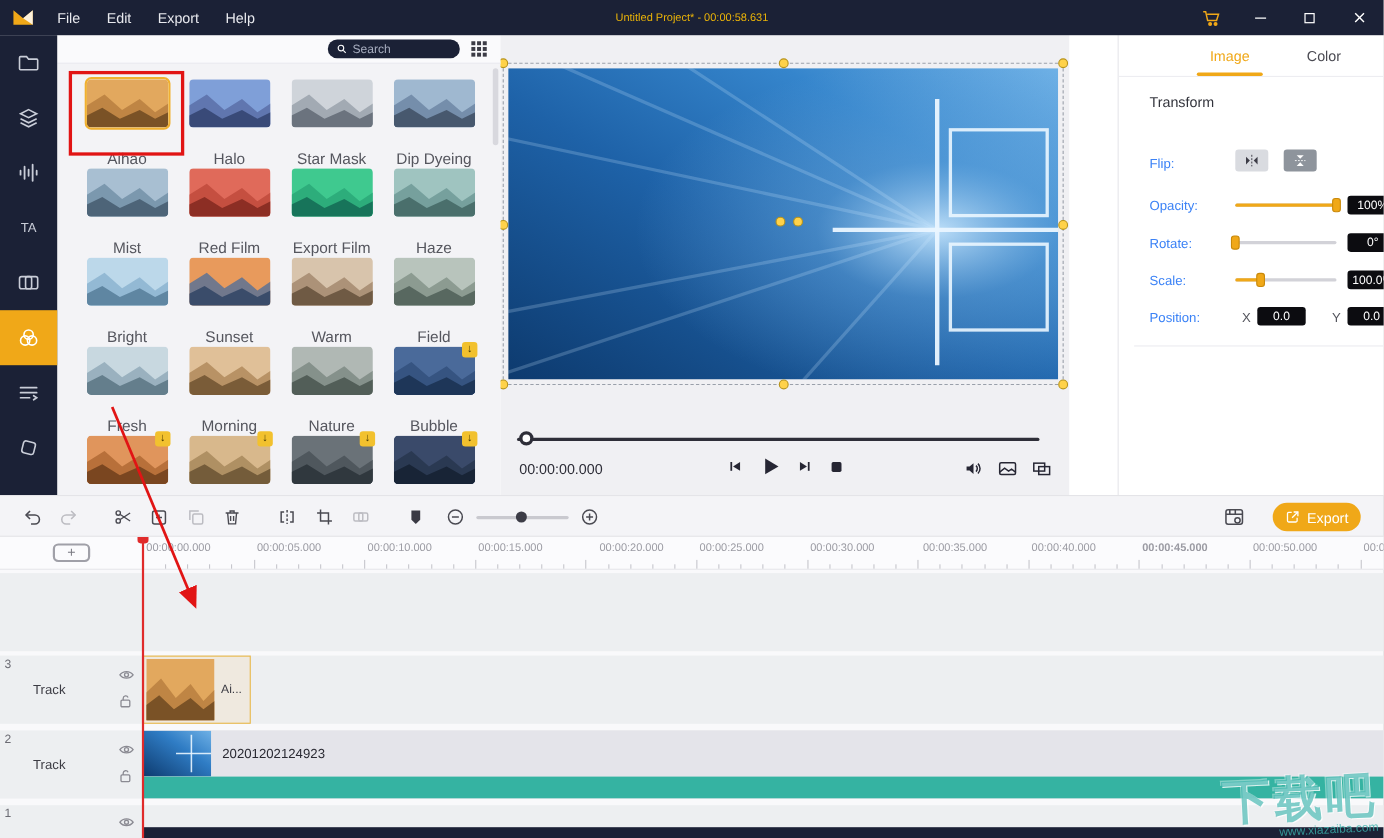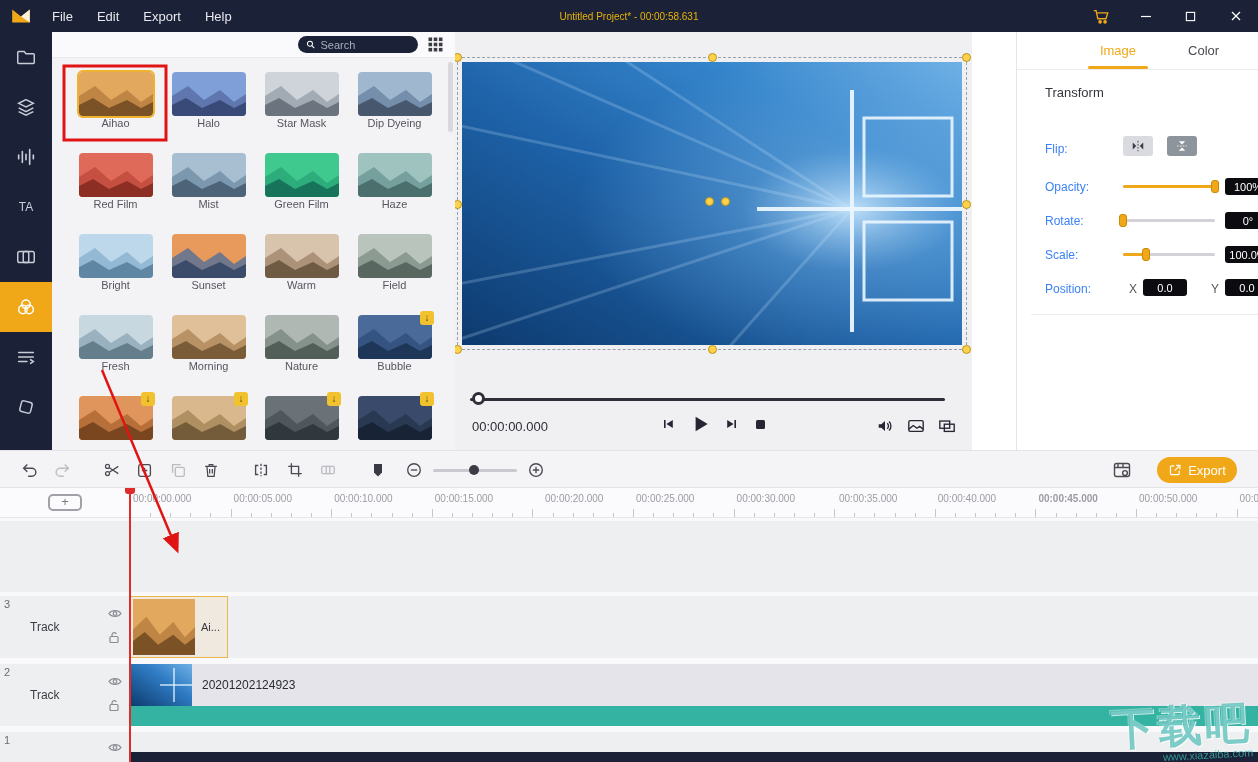--- a/index.html
+++ b/index.html
@@ -27,21 +27,21 @@
   .searchpill{position:absolute;right:37px;top:4px;width:120px;height:17px;background:var(--titlebar,#1b2136);border-radius:9px;display:flex;align-items:center;padding:0 8px;gap:5px}
   .searchpill input{background:transparent;border:none;outline:none;color:#fff;font-size:11px;width:100%;font-family:"Liberation Sans",sans-serif}
   .searchpill input::placeholder{color:#a7adbf}
   .gridicon{position:absolute;right:12px;top:5px;display:flex}
   .fscroll{position:absolute;right:2px;top:30px;width:5px;height:70px;background:#d8d8de;border-radius:3px}
   .fgrid{display:grid;grid-template-columns:repeat(4,93px);padding:14px 0 0 17px;height:392px;overflow:hidden}
   .fcell{width:93px;height:81px;position:relative}
   .fthumb{width:74px;height:44px;border-radius:4px;overflow:hidden;margin:0 auto;position:relative}
   .fthumb svg{display:block;width:100%;height:100%}
   .fcell.selected .fthumb{outline:2px solid #f0b030}
-  .flabel{text-align:center;font-size:11px;color:#55565e;margin-top:1px;white-space:nowrap;overflow:hidden}
+  .flabel{text-align:center;font-size:14px;color:#55565e;margin-top:20px;white-space:nowrap;overflow:hidden}
   .fbadge{position:absolute;right:7px;top:-4px;width:14px;height:14px;background:#f2c12e;border-radius:3px;color:#4a3a00;font-size:10px;line-height:14px;text-align:center;font-weight:bold}
 
   
   .preview{position:absolute;left:455px;top:32px;width:517px;height:418px;background:#f0f0f3;z-index:3}
   .vframe{position:absolute;left:7px;top:30px;width:500px;height:283px}
   .vframe svg.wall{display:block;width:100%;height:100%}
   .vsel{position:absolute;left:-5px;top:-5px;right:-5px;bottom:-5px;border:1px dashed #9aa0aa;pointer-events:none}
   .handle{position:absolute;width:9px;height:9px;border-radius:50%;background:#ffd24a;border:1px solid #b8941c}
   .chandle{position:absolute;width:9px;height:9px;border-radius:50%;background:#ffd24a;border:1px solid #b8941c}
   .seek{position:absolute;left:15px;right:27px;top:366px;height:3px;background:#2e2e38;border-radius:2px}
@@ -265,46 +265,46 @@
               <rect width="74" height="44" fill="#9fb8d0"></rect>
               <polygon points="0,44 0,24 16,14 32,28 48,18 62,30 74,22 74,44" fill="#6d86a4" opacity="0.85"></polygon>
               <polygon points="0,44 0,33 14,26 30,36 48,28 62,36 74,30 74,44" fill="#47586e"></polygon>
             </svg>
           </div>
           <div class="flabel">Dip Dyeing</div>
         </div>
         <div class="fcell">
           <div class="fthumb">
             <svg viewBox="0 0 74 44" preserveAspectRatio="none" width="100%" height="100%">
+              <rect width="74" height="44" fill="#a8bfd2"></rect>
+              <polygon points="0,44 0,24 16,14 32,28 48,18 62,30 74,22 74,44" fill="#7390a8" opacity="0.85"></polygon>
+              <polygon points="0,44 0,33 14,26 30,36 48,28 62,36 74,30 74,44" fill="#4d6478"></polygon>
+            </svg>
+          </div>
+          <div class="flabel">Mist</div>
+        </div>
+        <div class="fcell">
+          <div class="fthumb">
+            <svg viewBox="0 0 74 44" preserveAspectRatio="none" width="100%" height="100%">
               <rect width="74" height="44" fill="#e06a5a"></rect>
               <polygon points="0,44 0,24 16,14 32,28 48,18 62,30 74,22 74,44" fill="#c04a3c" opacity="0.85"></polygon>
               <polygon points="0,44 0,33 14,26 30,36 48,28 62,36 74,30 74,44" fill="#8c2e24"></polygon>
             </svg>
           </div>
           <div class="flabel">Red Film</div>
         </div>
         <div class="fcell">
           <div class="fthumb">
             <svg viewBox="0 0 74 44" preserveAspectRatio="none" width="100%" height="100%">
-              <rect width="74" height="44" fill="#a8bfd2"></rect>
-              <polygon points="0,44 0,24 16,14 32,28 48,18 62,30 74,22 74,44" fill="#7390a8" opacity="0.85"></polygon>
-              <polygon points="0,44 0,33 14,26 30,36 48,28 62,36 74,30 74,44" fill="#4d6478"></polygon>
-            </svg>
-          </div>
-          <div class="flabel">Mist</div>
-        </div>
-        <div class="fcell">
-          <div class="fthumb">
-            <svg viewBox="0 0 74 44" preserveAspectRatio="none" width="100%" height="100%">
               <rect width="74" height="44" fill="#3fc98f"></rect>
               <polygon points="0,44 0,24 16,14 32,28 48,18 62,30 74,22 74,44" fill="#2aa878" opacity="0.85"></polygon>
               <polygon points="0,44 0,33 14,26 30,36 48,28 62,36 74,30 74,44" fill="#17745a"></polygon>
             </svg>
           </div>
-          <div class="flabel">Green Film</div>
+          <div class="flabel">Export Film</div>
         </div>
         <div class="fcell">
           <div class="fthumb">
             <svg viewBox="0 0 74 44" preserveAspectRatio="none" width="100%" height="100%">
               <rect width="74" height="44" fill="#9fc4c0"></rect>
               <polygon points="0,44 0,24 16,14 32,28 48,18 62,30 74,22 74,44" fill="#6f9a96" opacity="0.85"></polygon>
               <polygon points="0,44 0,33 14,26 30,36 48,28 62,36 74,30 74,44" fill="#4a6f6c"></polygon>
             </svg>
           </div>
           <div class="flabel">Haze</div>

